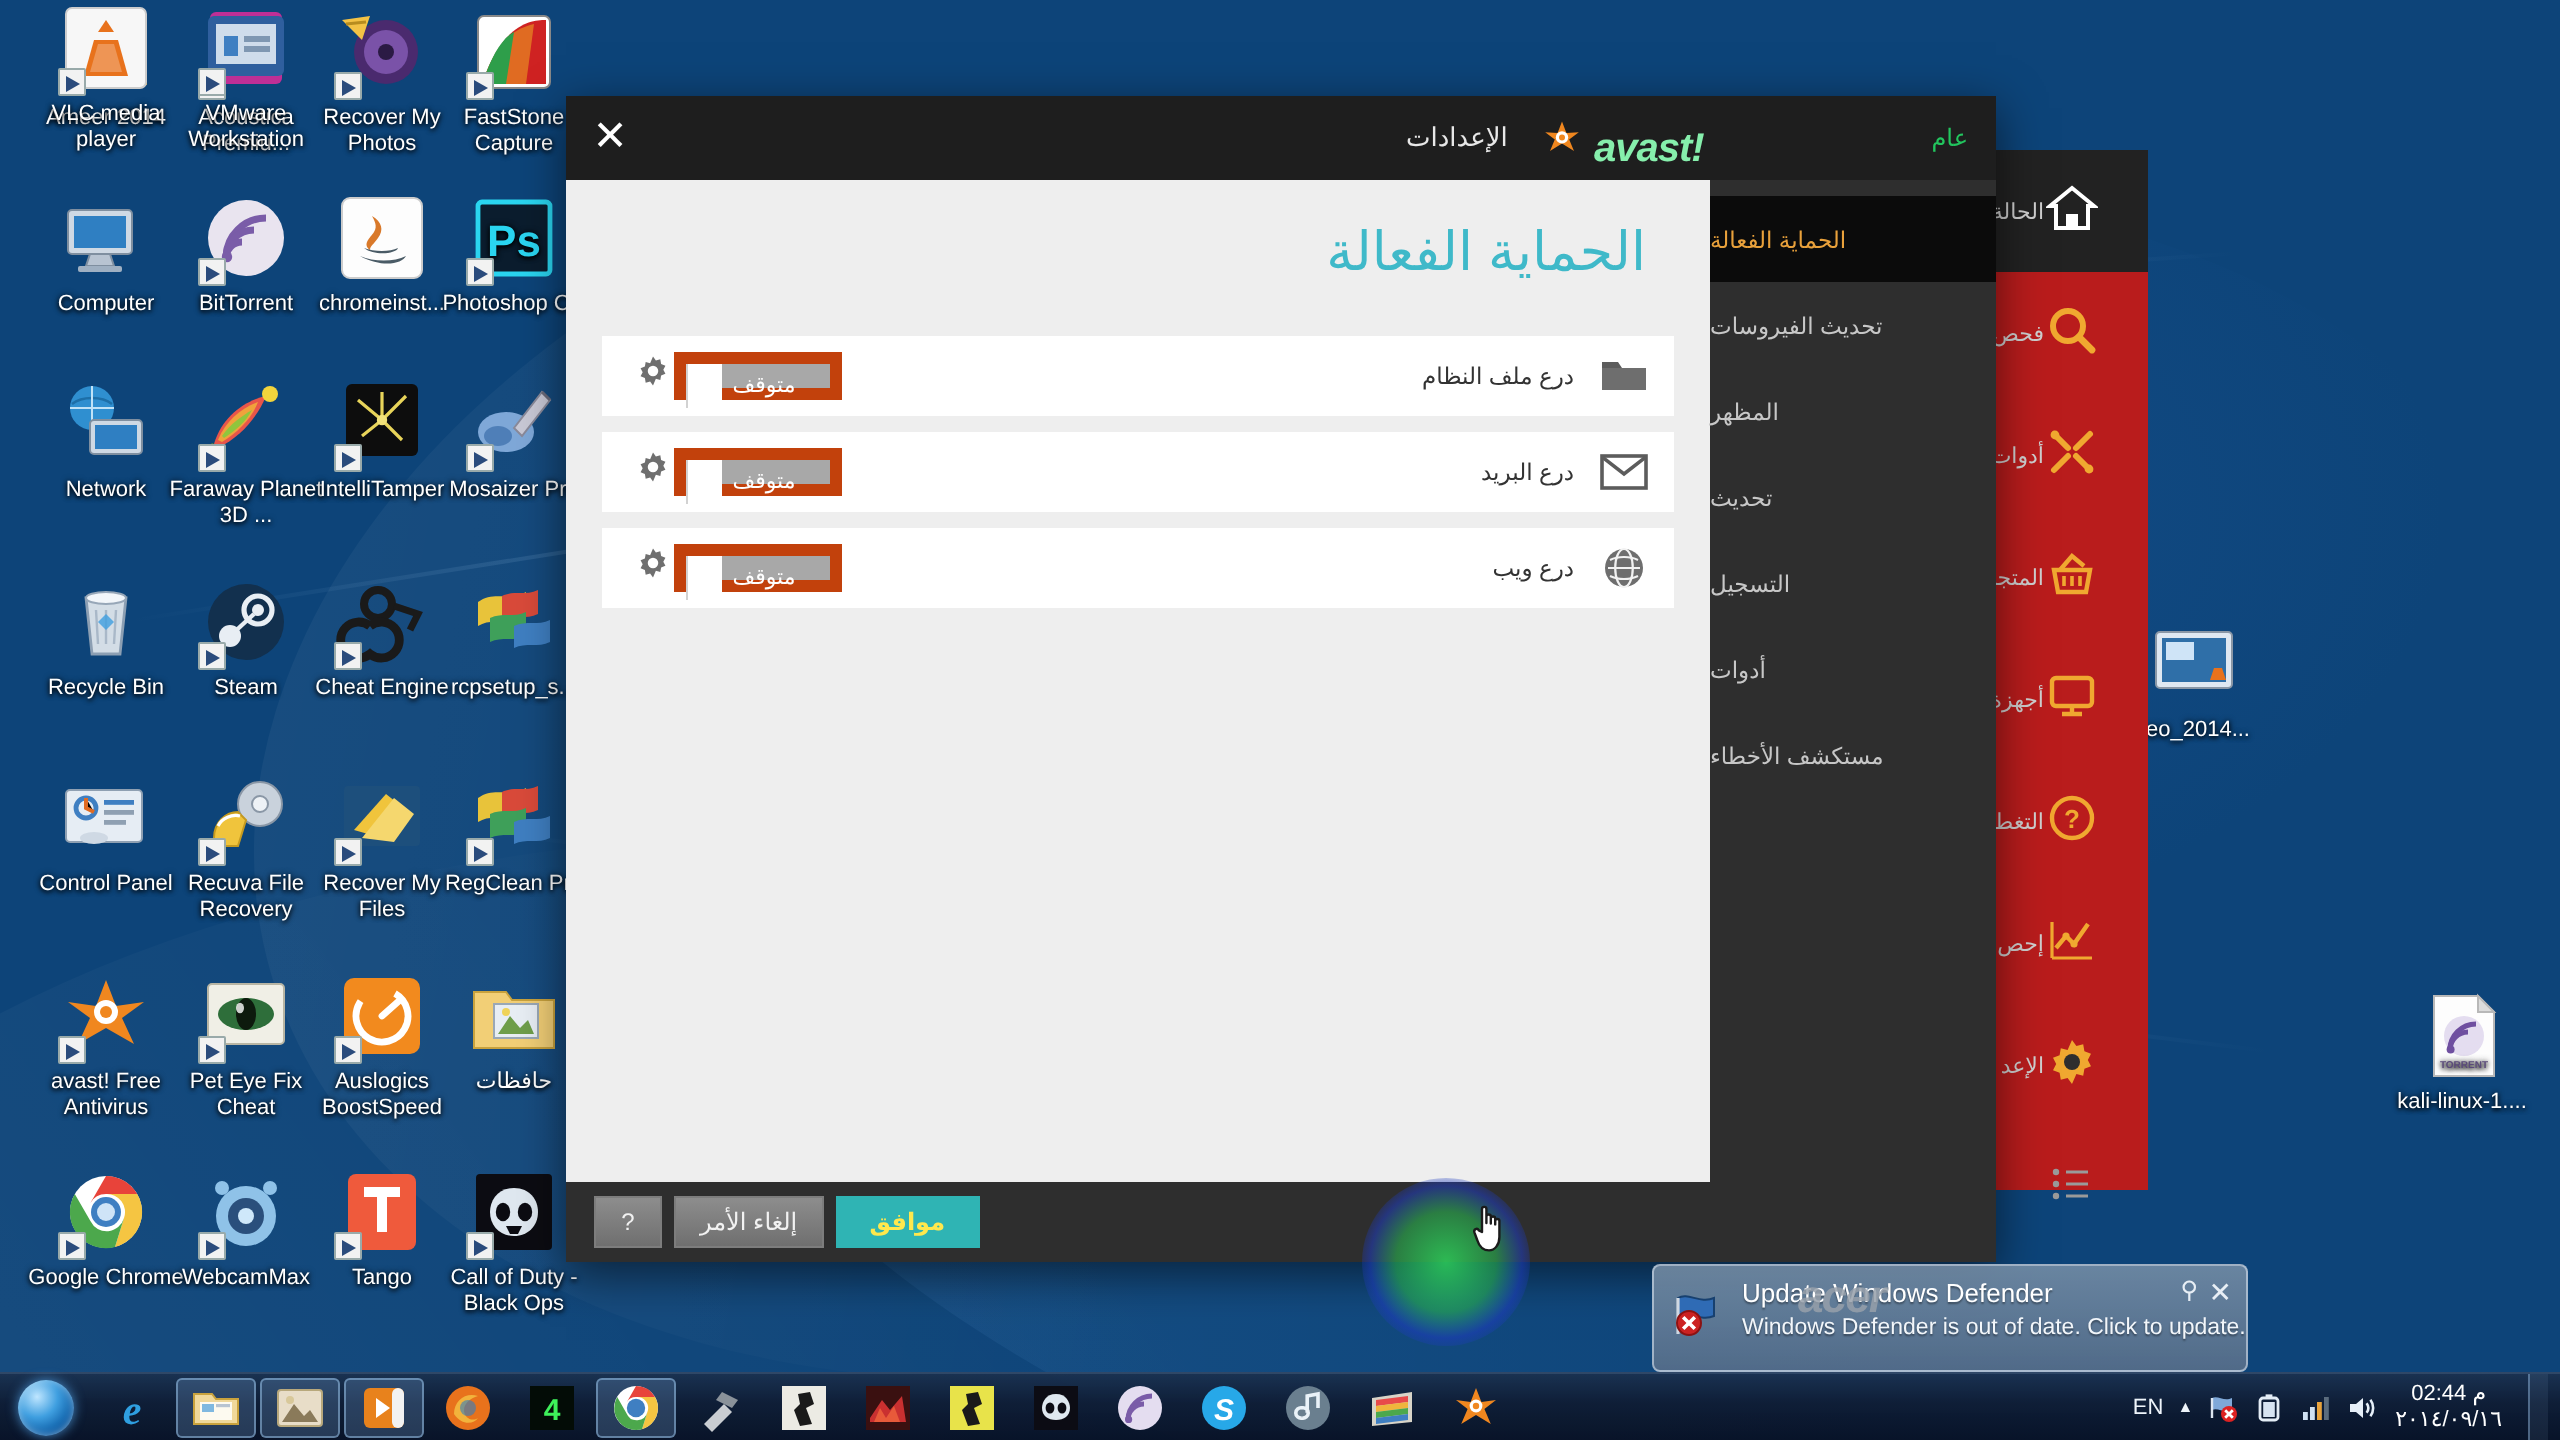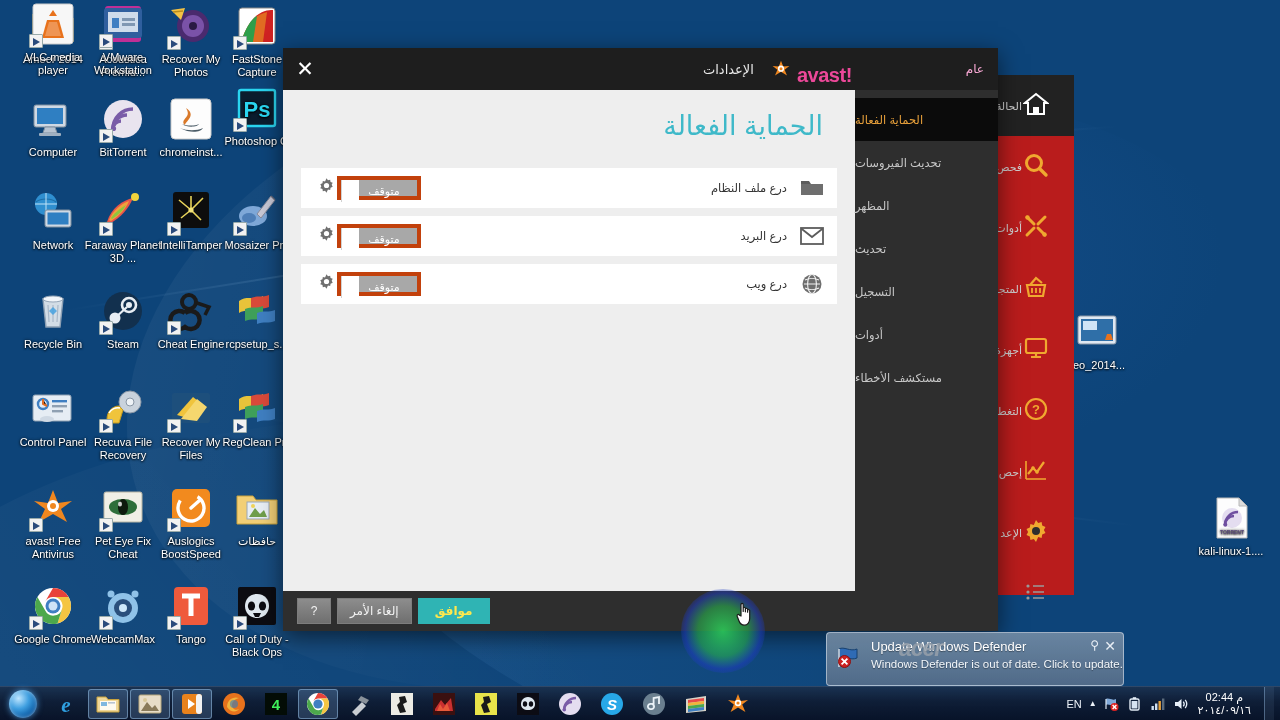--- a/index.html
+++ b/index.html
@@ -123,26 +123,26 @@
   }
   #dlg-logo {
     position: absolute; left: 487px; top: 50%; transform: translateY(-50%);
     display: flex; align-items: center; gap: 5px;
   }
   #dlg-logo .a-ball {
     width: 22px; height: 22px; position: relative;
   }
   #dlg-logo .a-ball svg { display:block; }
   #dlg-logo .a-word {
-    color: #ec4899; font-size: 20px; font-weight: bold;
-    letter-spacing: -0.5px;  margin-top: 12px;
+    color: #86efac; font-size: 20px; font-weight: bold;
+    letter-spacing: -0.5px; font-style: italic; margin-top: 12px;
   }
   #dlg-general {
     position: absolute; right: 14px; top: 50%; transform: translateY(-50%);
-    color: #f9a8d4; font-size: 12px; direction: rtl;
+    color: #22c55e; font-size: 12px; direction: rtl;
   }
 
   #dlg-body { flex: 1; display: flex; position: relative; overflow: hidden; }
 
   
   #dlg-nav {
     width: 143px; background: #2e2e2e; order: 2;
     padding-top: 8px; flex: 0 0 143px;
   }
   .nav-item {
@@ -193,21 +193,21 @@
   .shield-spacer { flex: 1; }
   .gear-btn {
     width: 22px; height: 22px;
     color: #6f6f6f; font-size: 17px; line-height: 22px; text-align: center;
     cursor: pointer; flex: 0 0 22px;
     margin-left: 8px;
   }
   .toggle {
     width: 84px; height: 24px;
     background: #a8a8a8;
-    border: 4px solid #c2410c;
+    border: 6px solid #c2410c;
     position: relative; cursor: pointer;
     flex: 0 0 84px;
   }
   .toggle .t-label {
     position: absolute; right: 0; top: 0;
     width: 66px; height: 22px;
     line-height: 22px; text-align: center;
     color: #fff; font-size: 11px;
     direction: rtl;
   }
@@ -417,21 +417,21 @@
     </div>
     <div class="dicon" style="left: 152px; top: 95px;">
       <div class="glyphbox"><svg width="48" height="48" viewBox="0 0 48 48">
           <rect x="4" y="4" width="40" height="40" rx="4" fill="#fdfdfd" stroke="#ccc"></rect>
           <path d="M18 30 C14 27 18 24 20 21 C22 18 20 15 19 13 C24 16 25 20 22 24 C20 27 18 28 18 30Z" fill="#d9792a"></path>
           <path d="M13 33 C20 36 30 36 36 33 C34 37 24 39 13 33Z" fill="#4a5b66"></path>
           <path d="M15 29 C20 31 28 31 32 29 C31 32 20 33 15 29Z" fill="#4a5b66"></path>
         </svg></div>
       <span class="lbl">chromeinst...</span>
     </div>
-    <div class="dicon" style="left: 218px; top: 84px; text-align: right;">
+    <div class="dicon" style="left: 218px; top: 95px;">
       <div class="glyphbox"><svg width="48" height="48" viewBox="0 0 48 48">
           <rect x="6" y="6" width="36" height="36" rx="2" fill="#0b1d2e" stroke="#2ad5f0" stroke-width="2.4"></rect>
           <text x="24" y="33" font-size="22" font-family="Liberation Sans" font-weight="bold" fill="#2ad5f0" text-anchor="middle">Ps</text>
         </svg><span class="shortcut-arrow"></span></div>
       <span class="lbl">Photoshop CC</span>
     </div>
     <div class="dicon" style="left: 14px; top: 188px;">
       <div class="glyphbox"><svg width="48" height="48" viewBox="0 0 48 48">
           <circle cx="17" cy="16" r="11" fill="#2f8fd0"></circle>
           <path d="M7 14 C12 10 22 10 27 14" stroke="#1d6fa8" stroke-width="1.2" fill="none"></path>

